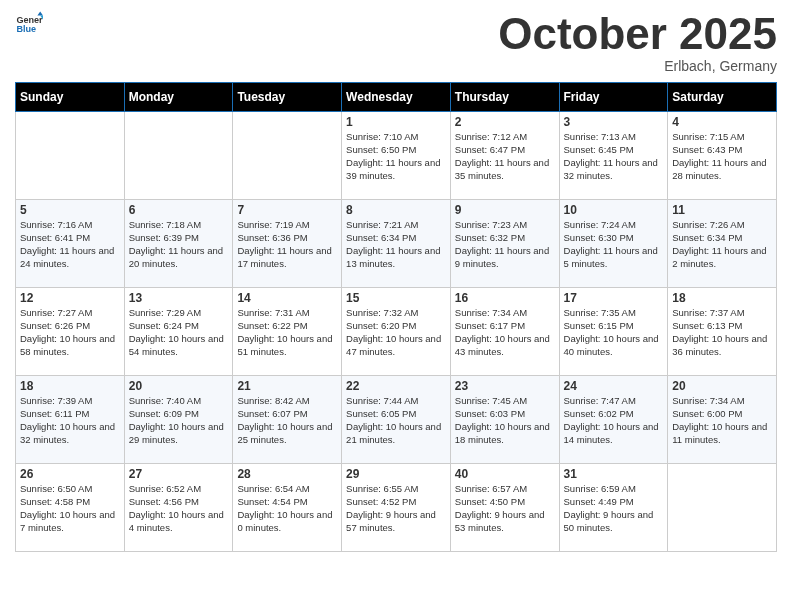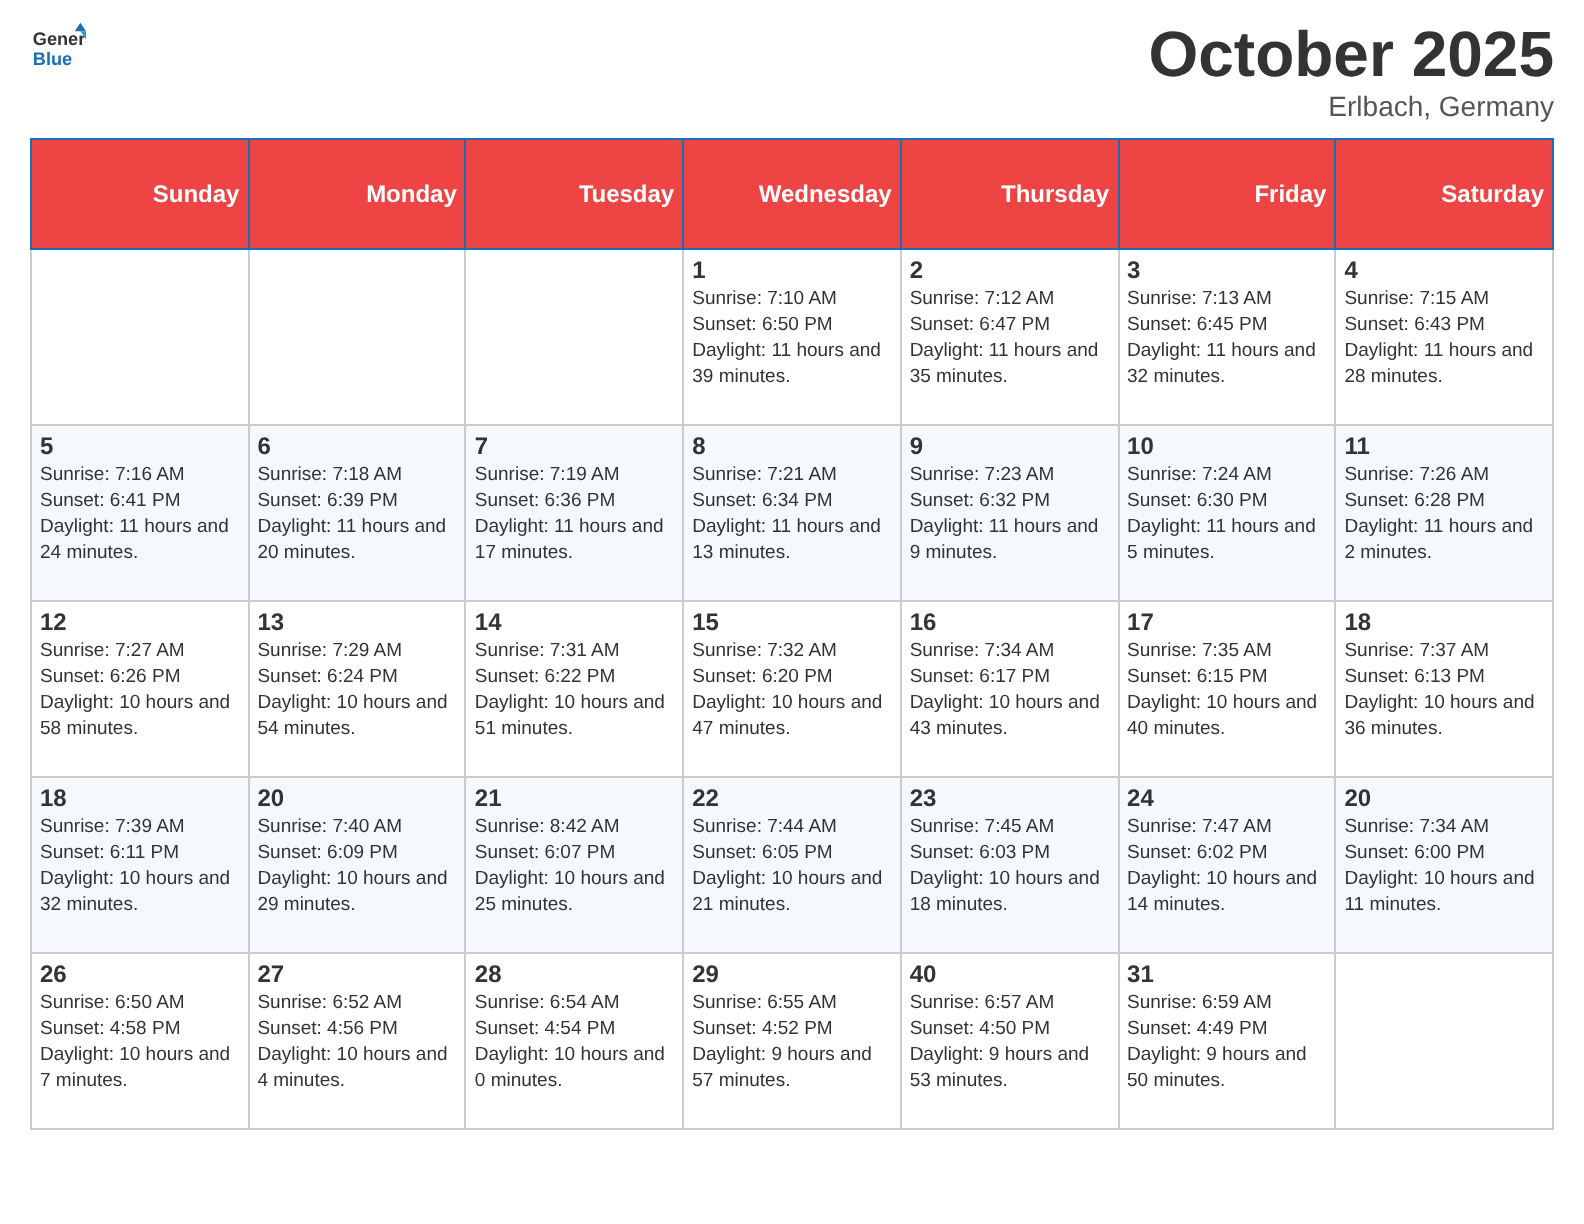--- a/index.html
+++ b/index.html
@@ -27,43 +27,43 @@
       gap: 4px;
     }
     .logo-icon {
       width: 28px;
       height: 28px;
     }
     .title-block {
       text-align: right;
     }
     .month-title {
-      font-size: 32px;
+      font-size: 44px;
       font-weight: bold;
       color: #333;
       line-height: 1.1;
       margin-left: 12px;
     }
     .location {
       font-size: 14px;
       color: #555;
       text-align: right;
     }
     .calendar {
       width: 100%;
       border-collapse: collapse;
       table-layout: fixed;
     }
     .calendar th {
-      background: #ef4444;
+      background: #000000;
       color: #fff;
       font-size: 12px;
       font-weight: bold;
-      padding: 20px 4px;
-      text-align: right;
+      padding: 7px 4px;
+      text-align: left;
       border: 1px solid #1a6eb5;
     }
     .calendar td {
       border: 1px solid #ccc;
       vertical-align: top;
       padding: 3px 4px;
       height: 88px;
       font-size: 10px;
       color: #333;
       background: #fff;
@@ -187,21 +187,21 @@
           <td>
             <div class="day-num">10</div>
             <div class="day-info">Sunrise: 7:24 AM
 Sunset: 6:30 PM
 Daylight: 11 hours
 and 5 minutes.</div>
           </td>
           <td>
             <div class="day-num">11</div>
             <div class="day-info">Sunrise: 7:26 AM
-Sunset: 6:28 PM
+Sunset: 6:34 PM
 Daylight: 11 hours
 and 2 minutes.</div>
           </td>
         </tr>
         <tr>
           <td>
             <div class="day-num">12</div>
             <div class="day-info">Sunrise: 7:27 AM
 Sunset: 6:26 PM
 Daylight: 10 hours

